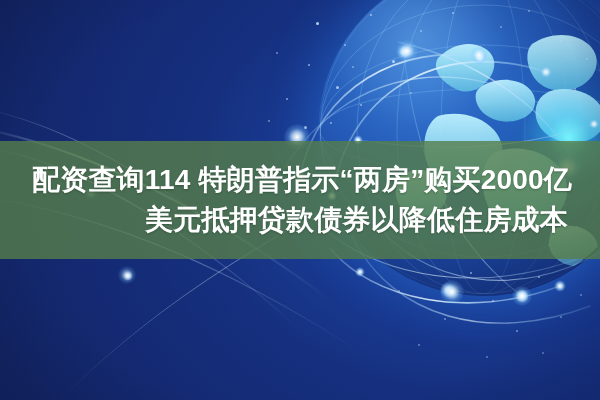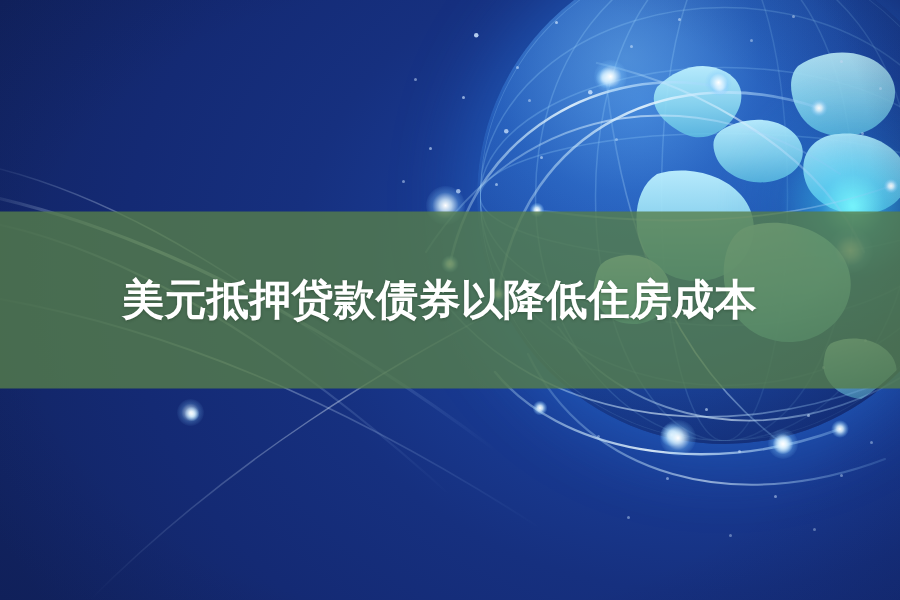--- a/index.html
+++ b/index.html
@@ -107,21 +107,21 @@
   .band-line {
     color: #ffffff;
     font-weight: 700;
     font-size: 28px;
     line-height: 40px;
     letter-spacing: .2px;
     white-space: nowrap;
     text-shadow: 0 1px 2px rgba(20,40,20,.35);
   }
   .line-1 { text-align: left; padding-left: 14px; }
-  .line-2 { text-align: center; padding-right: 14px; }
+  .line-2 { text-align: right; padding-right: 14px; }
 </style>
 </head>
 <body>
 
 <div id="stage">
 
   <div class="bg-base"></div>
 
   <svg class="streaks" width="600" height="400" viewBox="0 0 600 400">
     <defs>
@@ -279,16 +279,17 @@
     <div class="glow-spot" style="left:440px;top:280px;width:24px;height:24px;"></div>
     <div class="glow-spot" style="left:512px;top:286px;width:20px;height:20px;"></div>
     <div class="glow-spot" style="left:552px;top:152px;width:30px;height:30px;opacity:.8;"></div>
     <div class="glow-spot" style="left:118px;top:266px;width:18px;height:18px;opacity:.75;"></div>
     <div class="glow-spot" style="left:84px;top:186px;width:14px;height:14px;opacity:.5;"></div>
   </div>
 
   <div class="bg-vignette"></div>
 
   <div class="band">
+    <div class="band-line line-1">配资查询114 特朗普指示“两房”购买2000亿</div>
     <div class="band-line line-2">美元抵押贷款债券以降低住房成本</div>
   </div>
 
 </div>
 
 </body></html>

